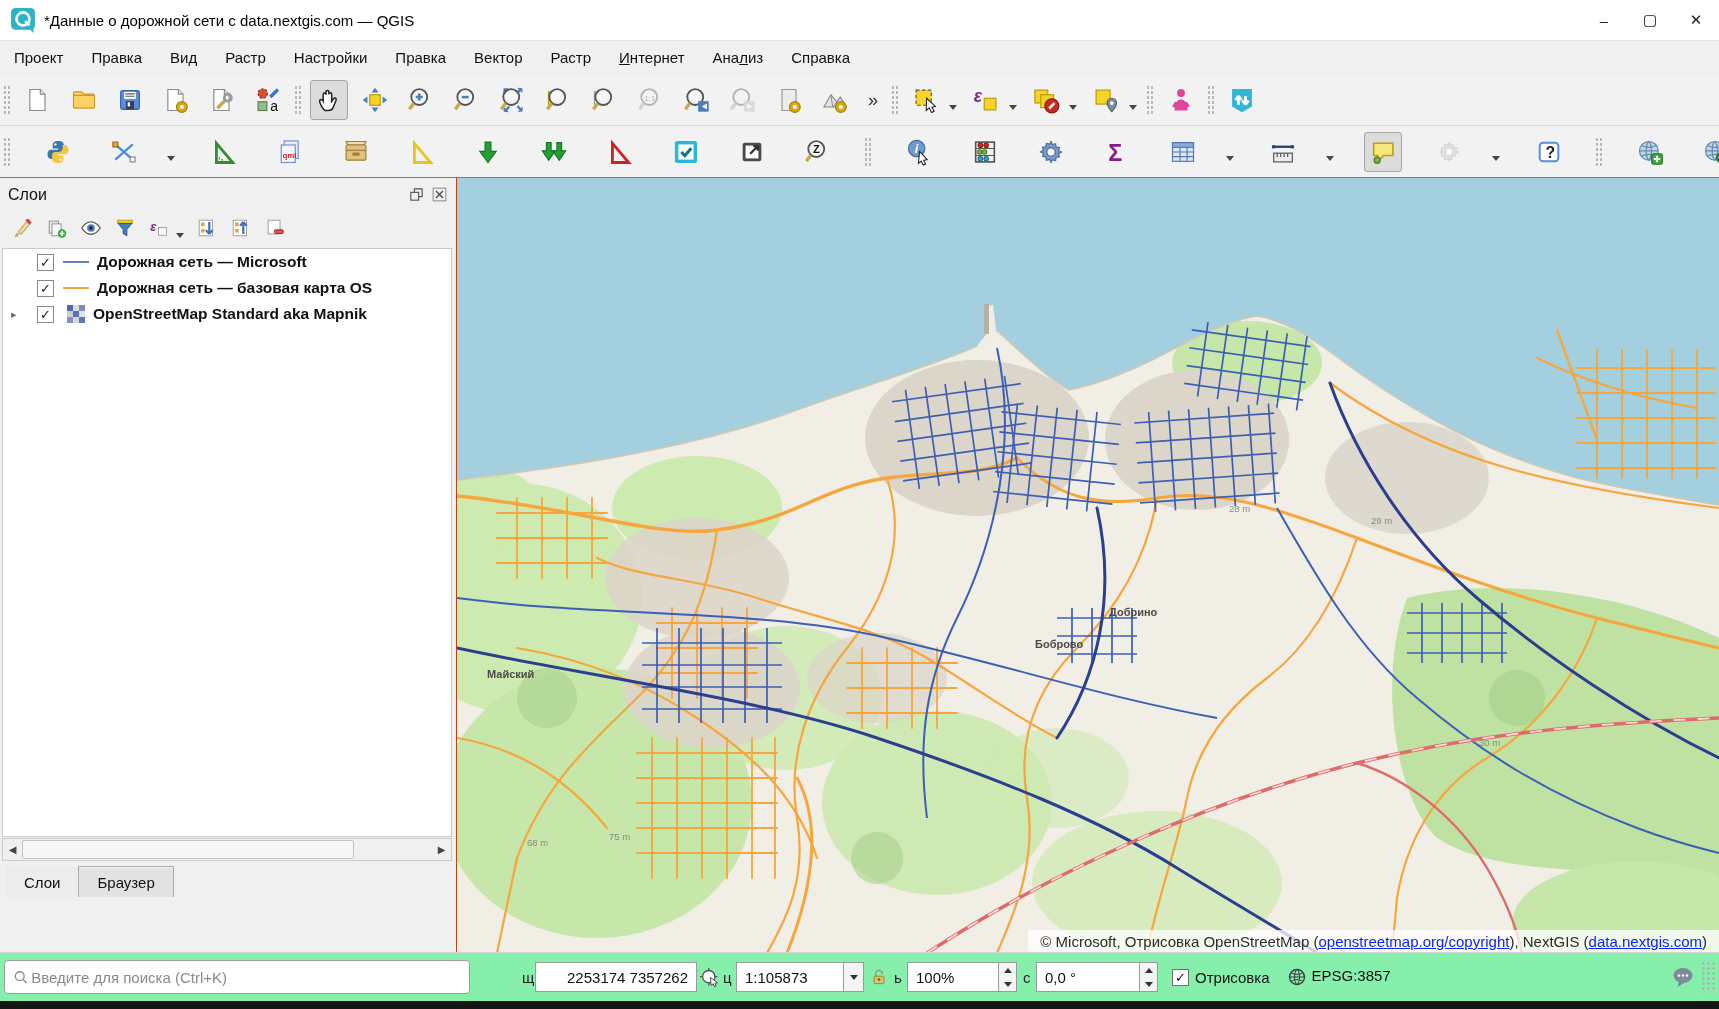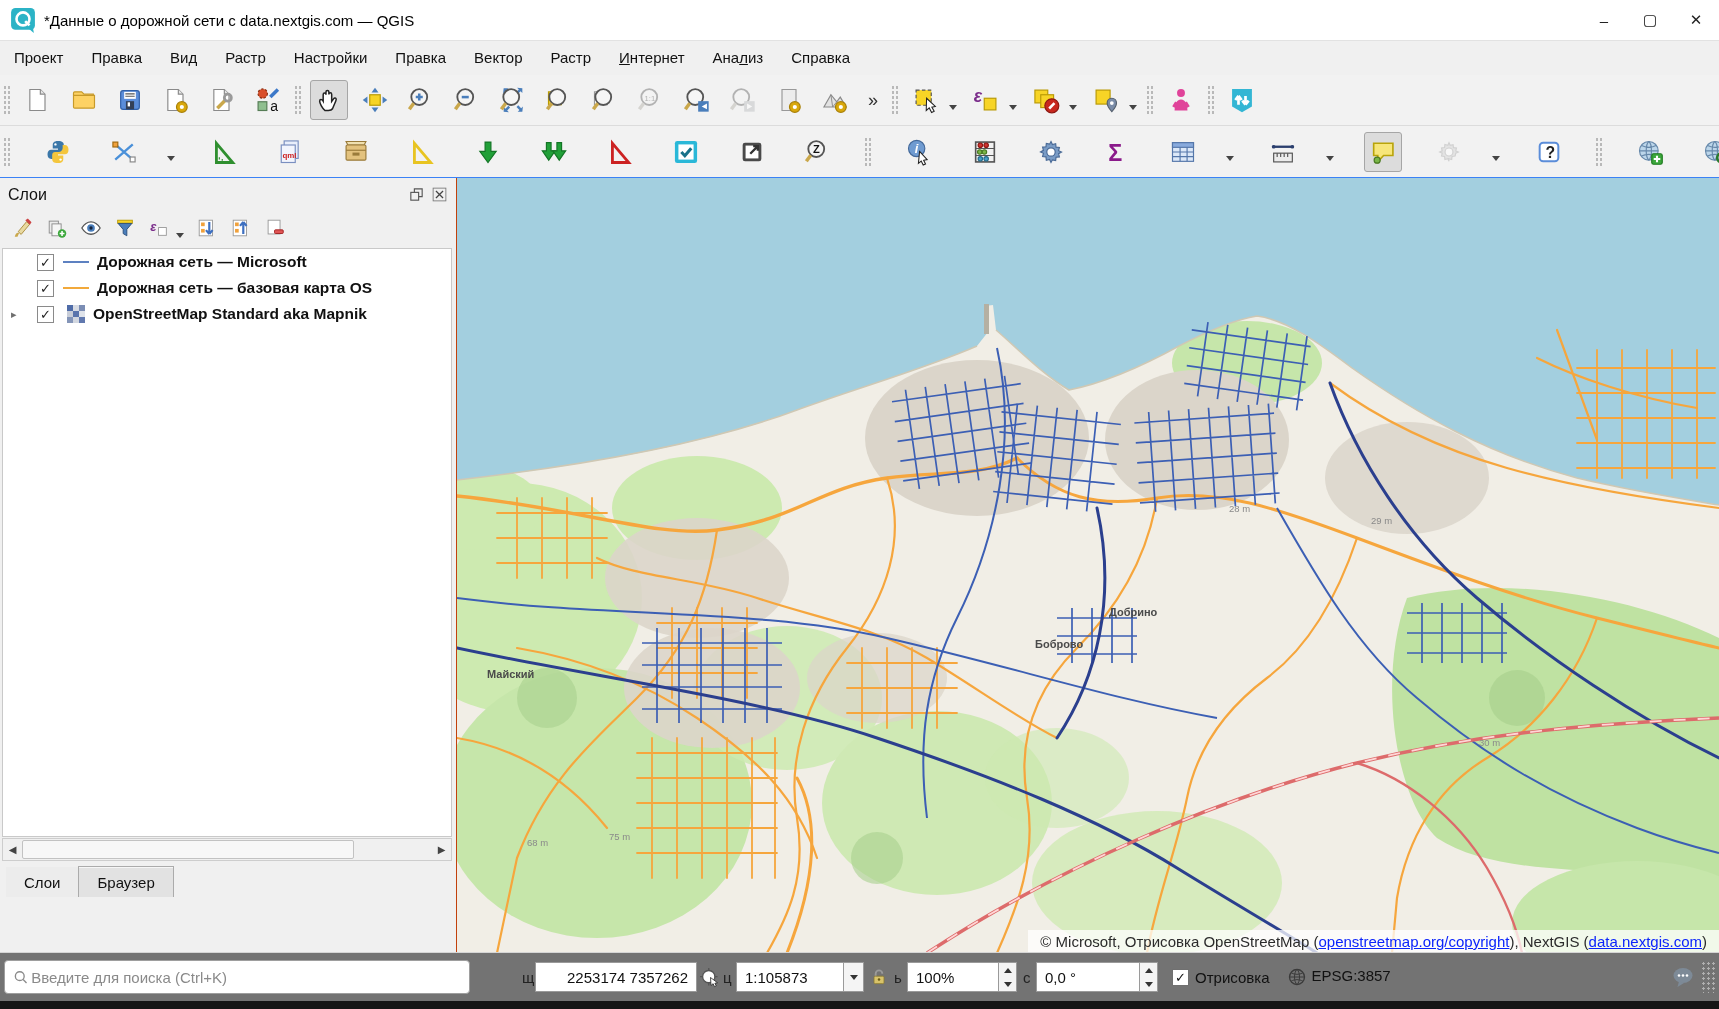--- a/index.html
+++ b/index.html
@@ -53,21 +53,21 @@
   #panel-hscroll{position:absolute;left:2px;right:4px;bottom:92px;height:21px;background:#f0f0f0;
                  border:1px solid #cdcdcd;display:flex;align-items:stretch;}
   .scr-arrow{width:19px;display:flex;align-items:center;justify-content:center;color:#444;font-size:10px;flex:none;}
   .scr-thumb{flex:none;width:330px;background:#f7f7f7;border:1px solid #c2c2c2;border-radius:2px;margin:1px 0;}
   .scr-track{flex:1;}
   
   #panel-tabs{position:absolute;left:0;bottom:56px;height:36px;display:flex;align-items:flex-end;padding-left:6px;}
   .panel-tab{height:30px;padding:0 18px;display:flex;align-items:center;font-size:15px;background:#ececec;}
   .panel-tab.inactive{background:#e2e2e2;border:1px solid #ababab;border-bottom:none;box-shadow:inset 0 1px 0 #f6f6f6;}
   
-  #bottombar{position:absolute;left:0;bottom:8px;width:100%;height:48px;background:#737373;
+  #bottombar{position:absolute;left:0;bottom:8px;width:100%;height:48px;background:#86efac;
              display:flex;align-items:center;border-top:1px solid #d5d5d5;font-size:15px;}
   #search-box{flex:none;width:448px;height:32px;margin-left:4px;background:#fff;border:1px solid #9e9e9e;
               border-radius:4px;display:flex;align-items:center;padding:0 8px;}
   #search-box input{border:none;outline:none;font-size:15px;color:#111;width:100%;background:transparent;
                     font-family:inherit;}
   #search-box input::placeholder{color:#8a8a8a;}
   .trunc-label{width:13px;overflow:hidden;flex:none;color:#222;}
   .sb-field{background:#fff;border:1px solid #9a9a9a;height:30px;display:flex;align-items:center;
             padding:0 8px;box-sizing:border-box;}
   .sb-combo-arrow{width:20px;height:30px;border:1px solid #9a9a9a;border-left:none;display:flex;

